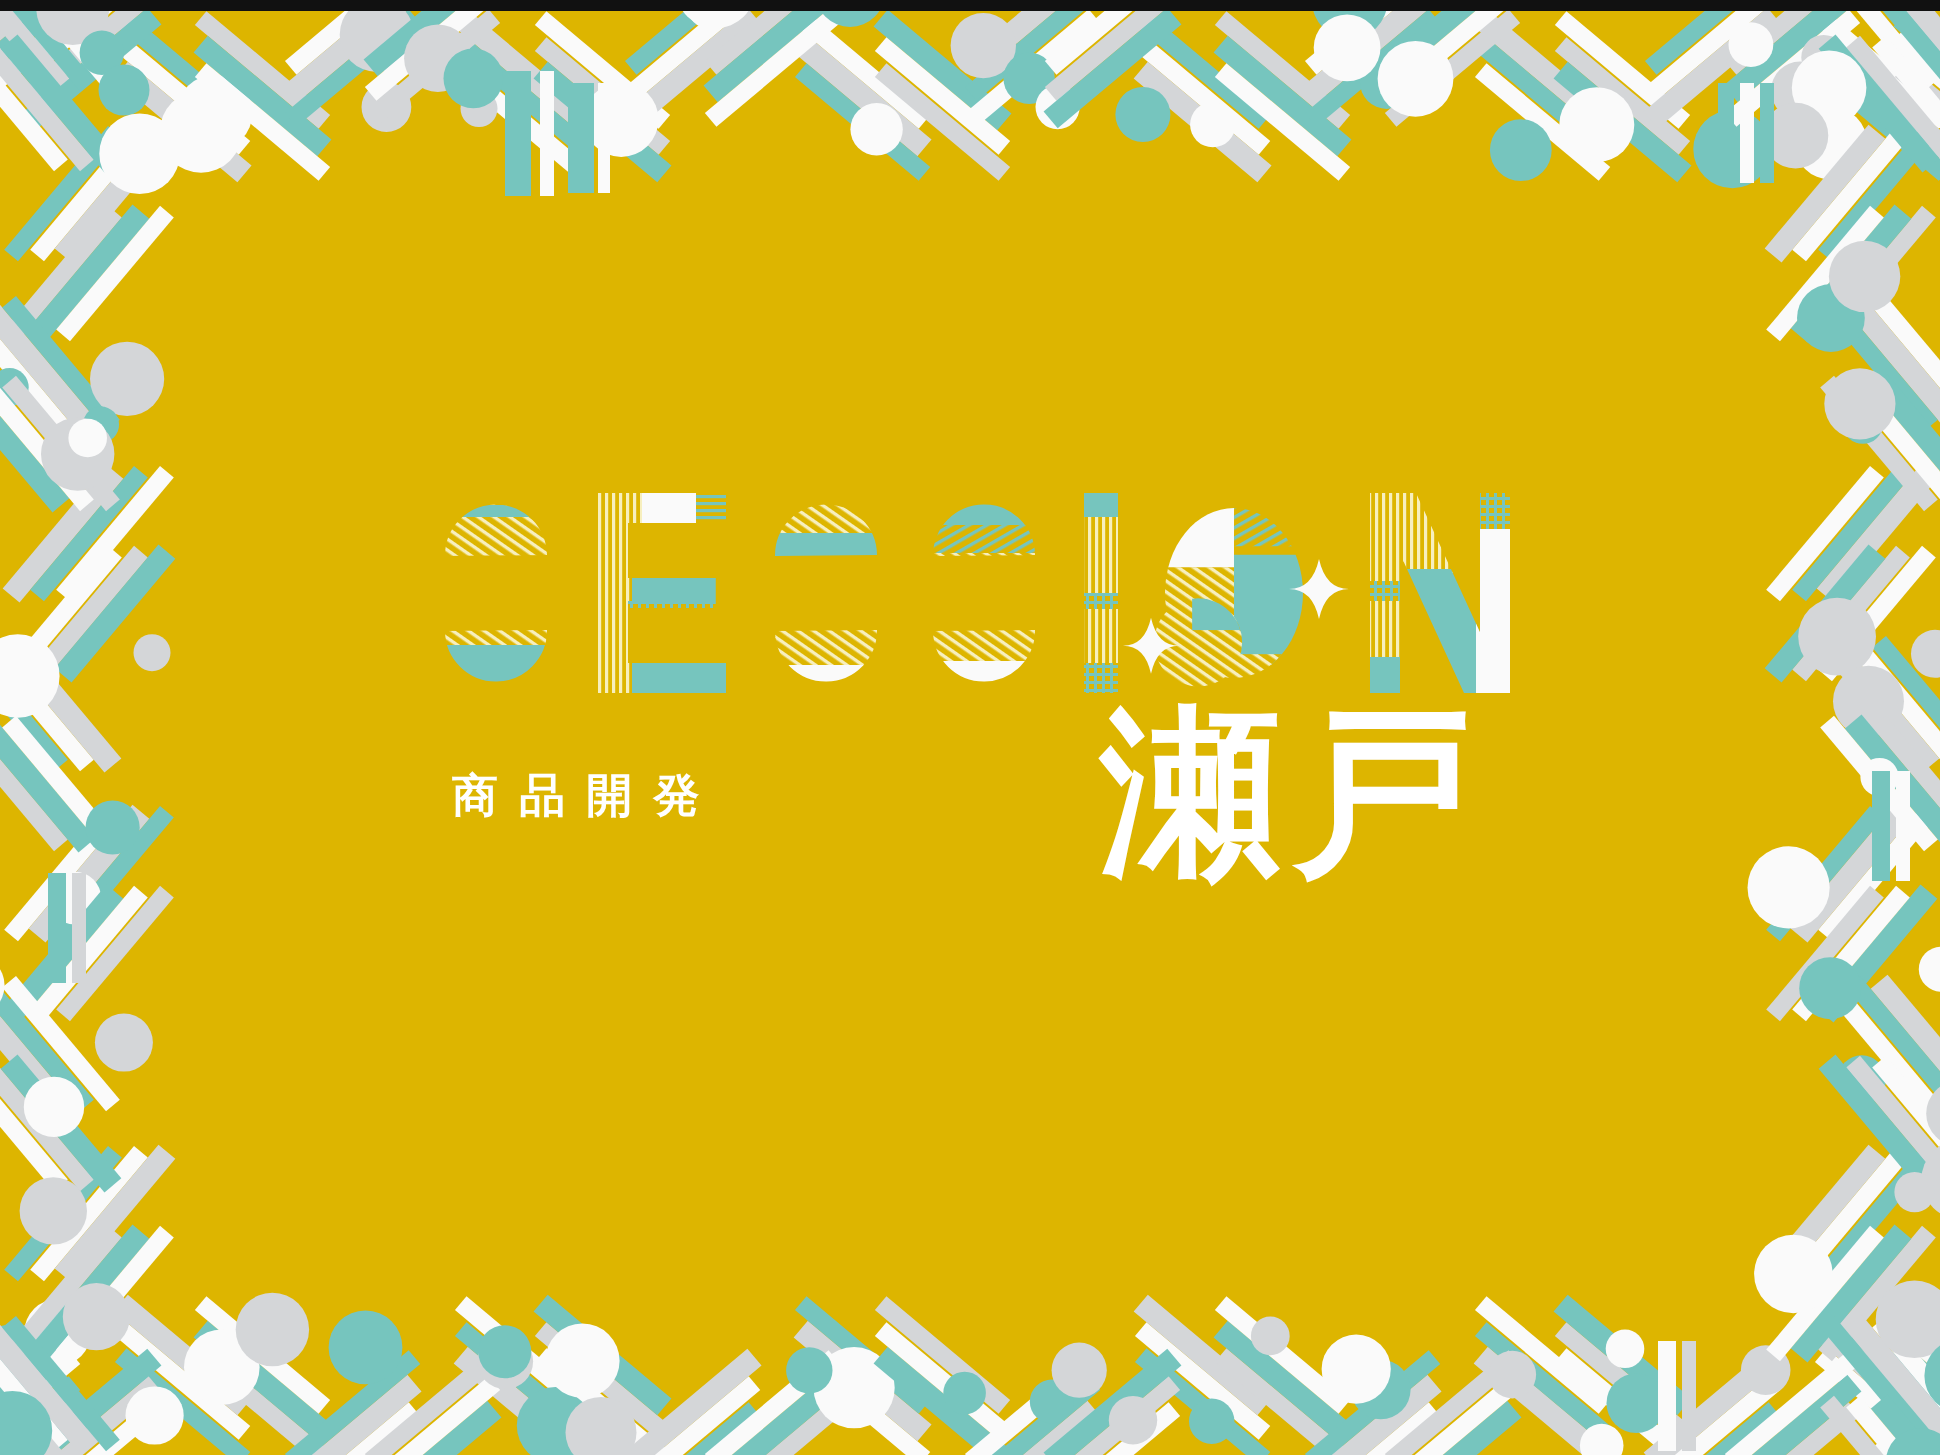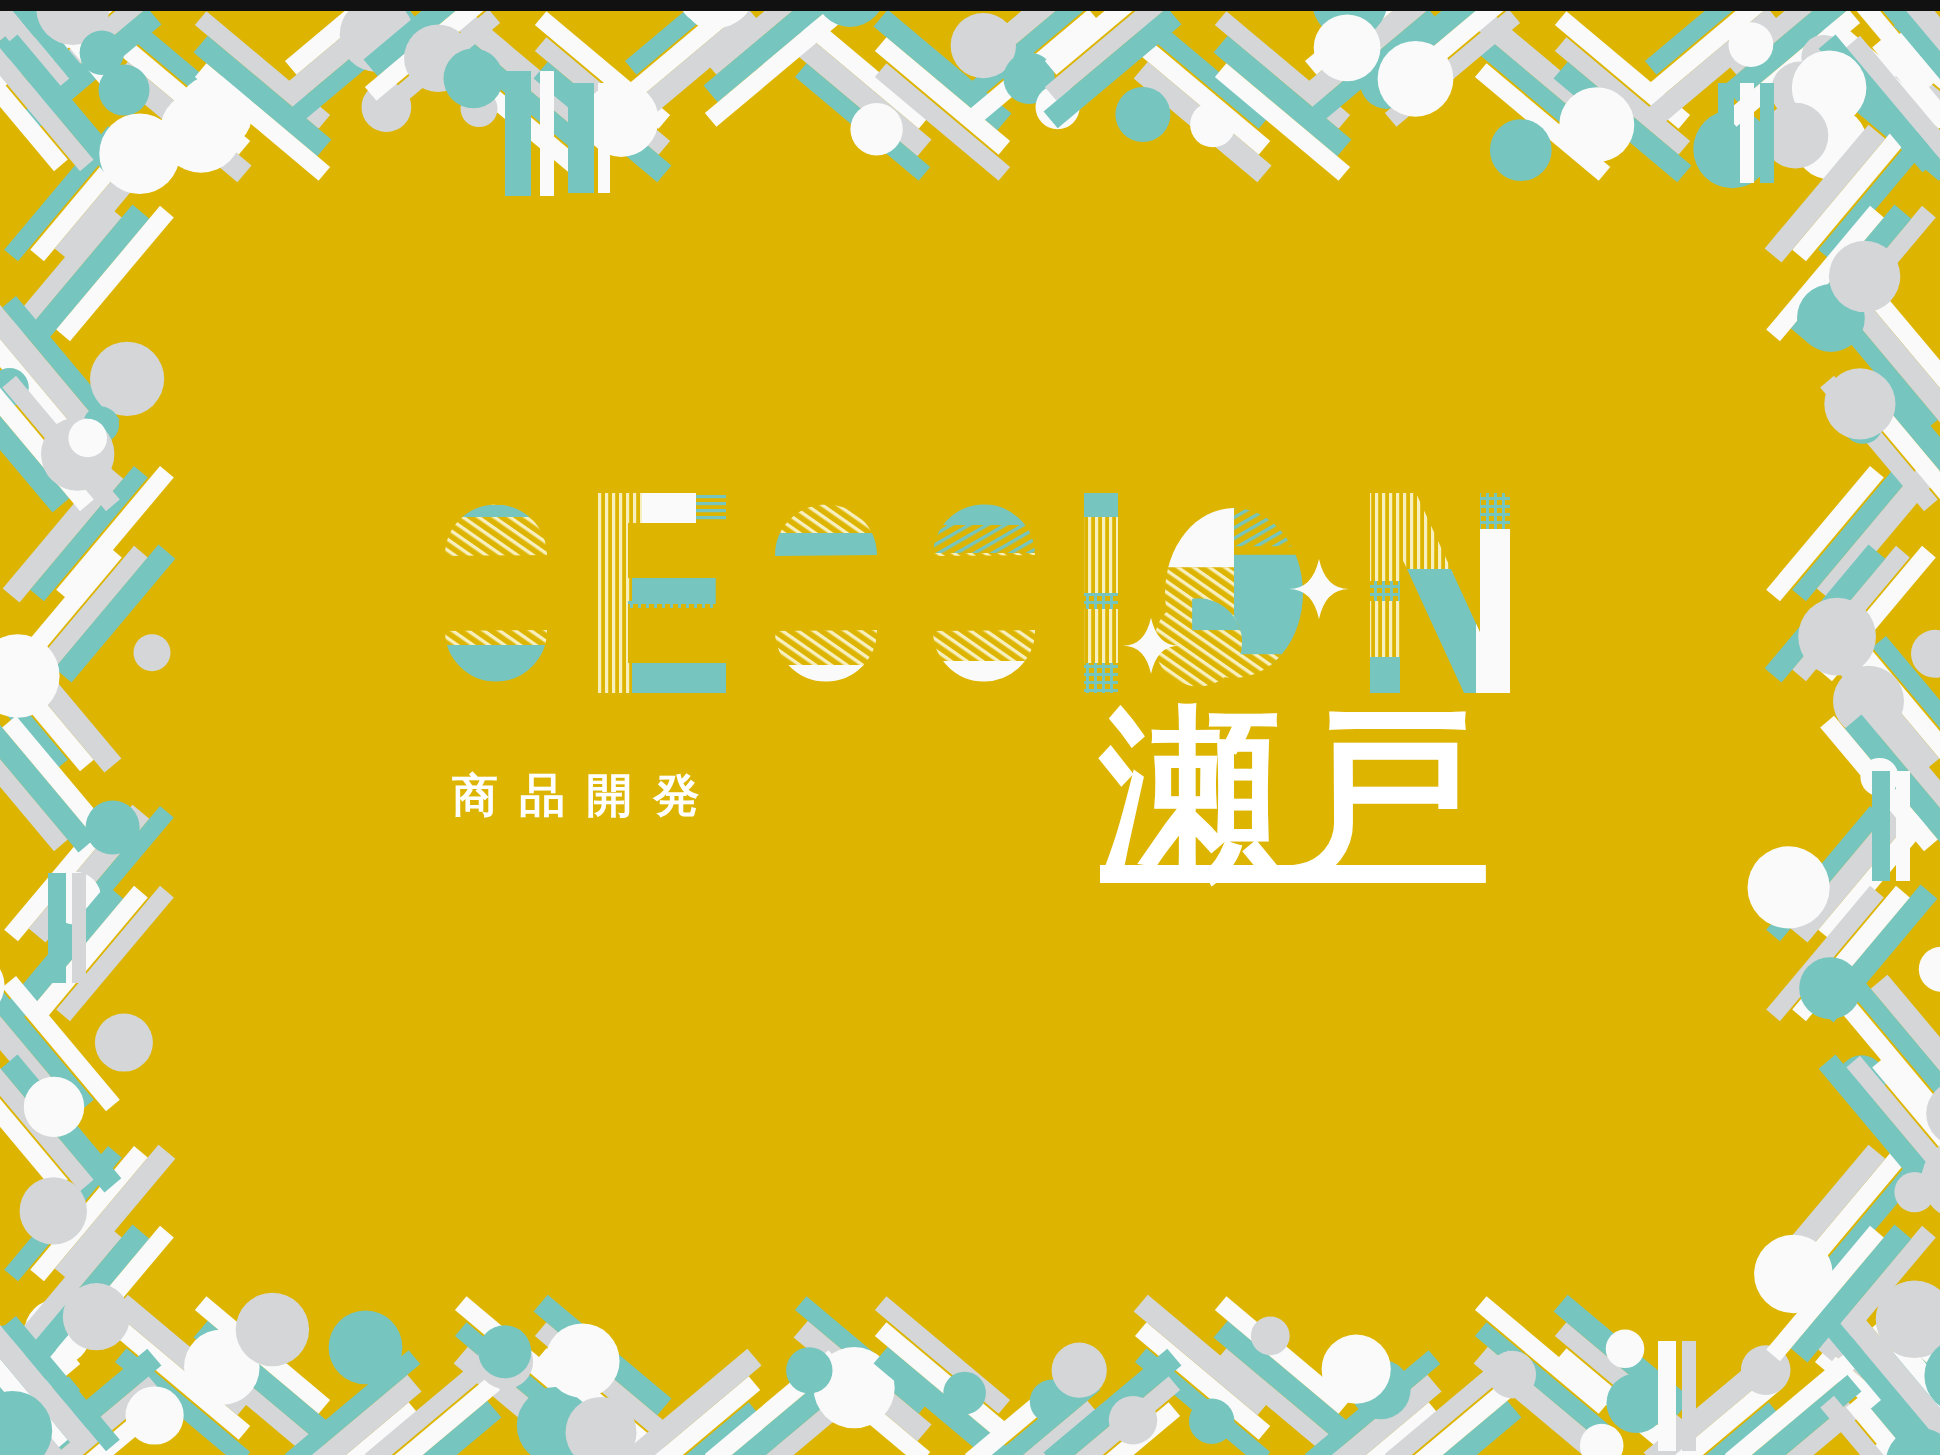--- a/index.html
+++ b/index.html
@@ -33,21 +33,20 @@
   .kanji-big{
     position:absolute;
     left:1100px; top:690px;
     color:#FFFFFF;
     font-size:182px;
     letter-spacing:0.06em;
     line-height:1.0;
     font-weight:700;
     font-family:"DejaVu Sans","Liberation Sans",sans-serif;
     white-space:pre;
-    text-decoration:underline;
   }
 </style>
 </head>
 <body>
 
 <div id="poster">
 
   <div class="bgfill" style="background:#DDB500"></div>
 
   <svg class="layer" id="border-svg" viewBox="0 0 1940 1455" width="1940" height="1455" xmlns="http://www.w3.org/2000/svg" aria-hidden="true">

